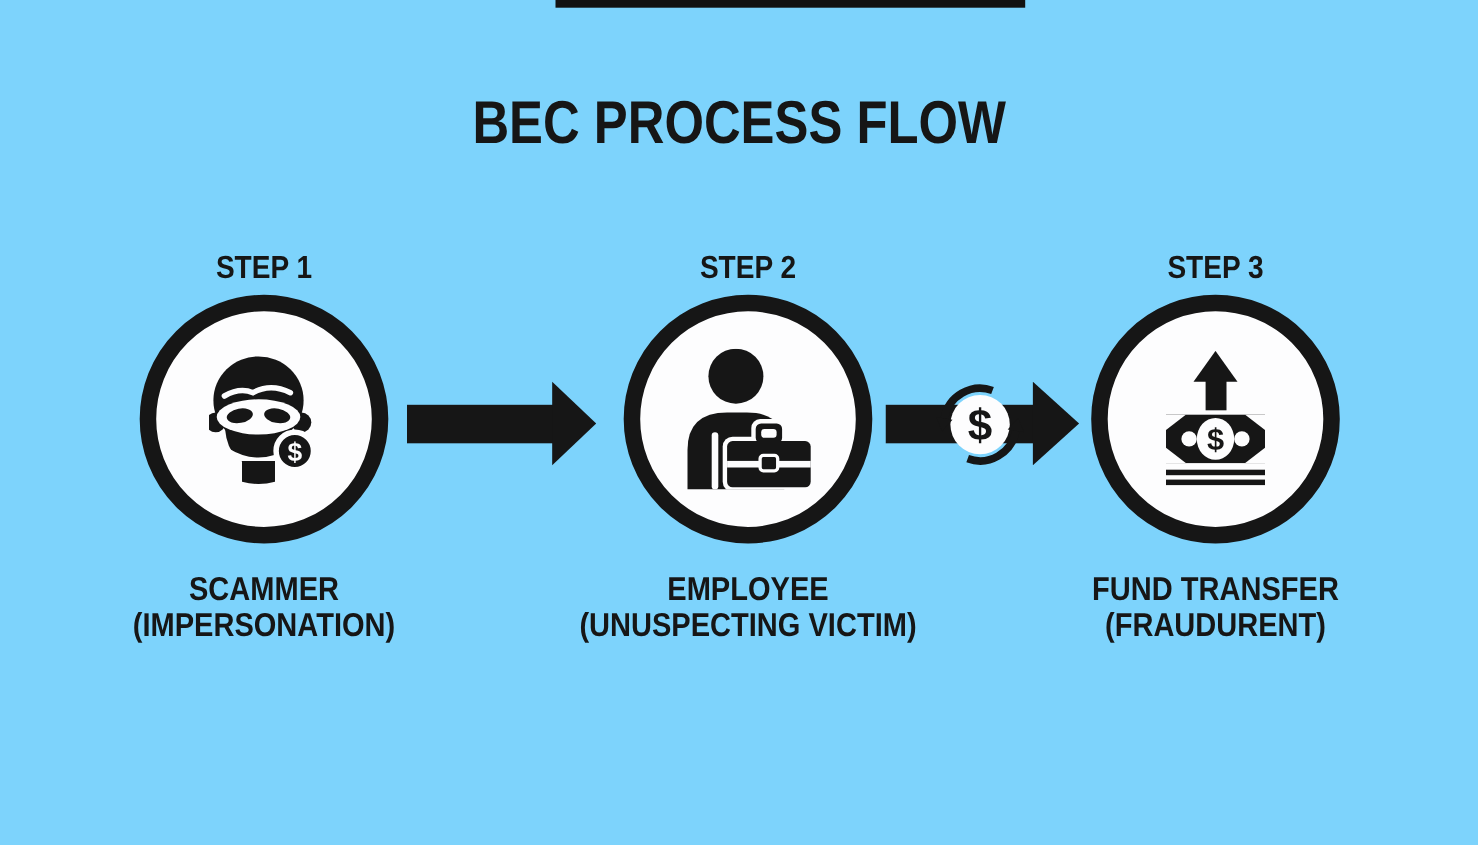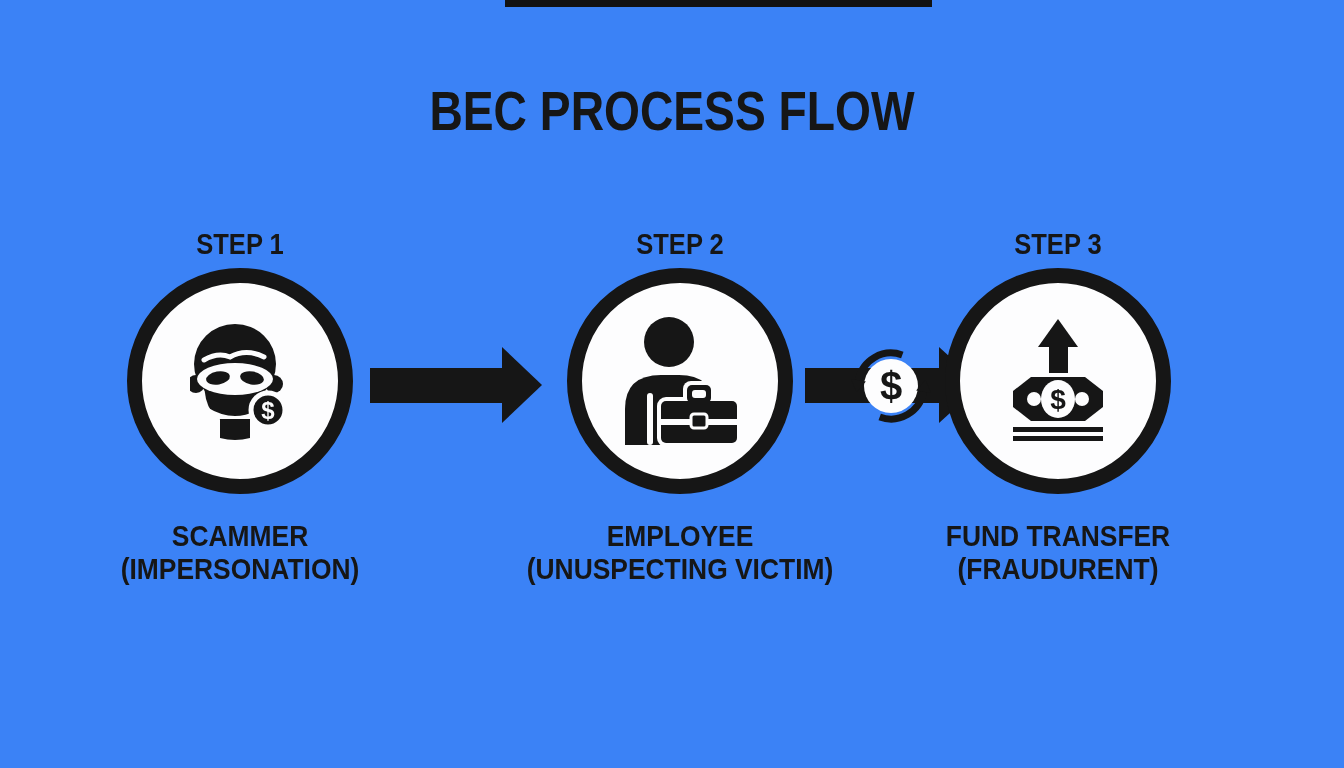--- a/index.html
+++ b/index.html
@@ -1,18 +1,18 @@
 <!DOCTYPE html>
 <html><head>
 <meta charset="utf-8">
 <style>
   html,body{margin:0;padding:0;background:#e8e8e8;}
   .canvas{
     position:relative;width:1344px;height:768px;overflow:hidden;
-    background:#3b82f6;
+    background:#7dd3fc;
     font-family:"Liberation Sans", sans-serif;
     color:#161616;
   }
   .topbar{position:absolute;left:505px;top:0;width:427px;height:7px;background:#121212;}
   .title{
     position:absolute;left:0;top:84px;width:1344px;text-align:center;
     font-size:55px;font-weight:bold;letter-spacing:0px;line-height:1.0;
     transform:scaleX(0.84);transform-origin:50% 50%;white-space:nowrap;
   }
   .column{position:absolute;top:0;width:400px;height:764px;}
@@ -117,21 +117,21 @@
     <svg width="86" height="86" viewBox="0 0 86 86">
       <circle cx="43" cy="43" r="27" fill="#fdfdfe"></circle>
       <path d="M 54.3 12 A 33 33 0 0 0 10.5 37.3" fill="none" stroke="#161616" stroke-width="7"></path>
       <polygon class="ink" points="8.4,49.1 17.9,38.6 3.1,36.0"></polygon>
       <path d="M 31.7 74 A 33 33 0 0 0 75.5 48.7" fill="none" stroke="#161616" stroke-width="7"></path>
       <polygon class="ink" points="77.6,36.9 68.1,47.4 82.9,50.0"></polygon>
       <text x="43" y="57" text-anchor="middle" font-size="40" font-weight="bold" fill="#161616">$</text>
     </svg>
   </div>
 
-  <div class="column" style="left:858px;">
+  <div class="column" style="left:905px;">
     <div class="step-label">STEP 3</div>
     <div class="circle">
       <svg width="106" height="124" viewBox="0 0 106 124">
 
         <polygon class="ink" points="33,28 73,28 53,0"></polygon>
         <rect class="ink" x="44" y="26" width="19" height="28"></rect>
 
         <rect class="ink" x="8" y="58" width="90" height="44"></rect>
         <polygon points="8,58 26,58 8,72" fill="#fdfdfe"></polygon>
         <polygon points="98,58 80,58 98,72" fill="#fdfdfe"></polygon>

